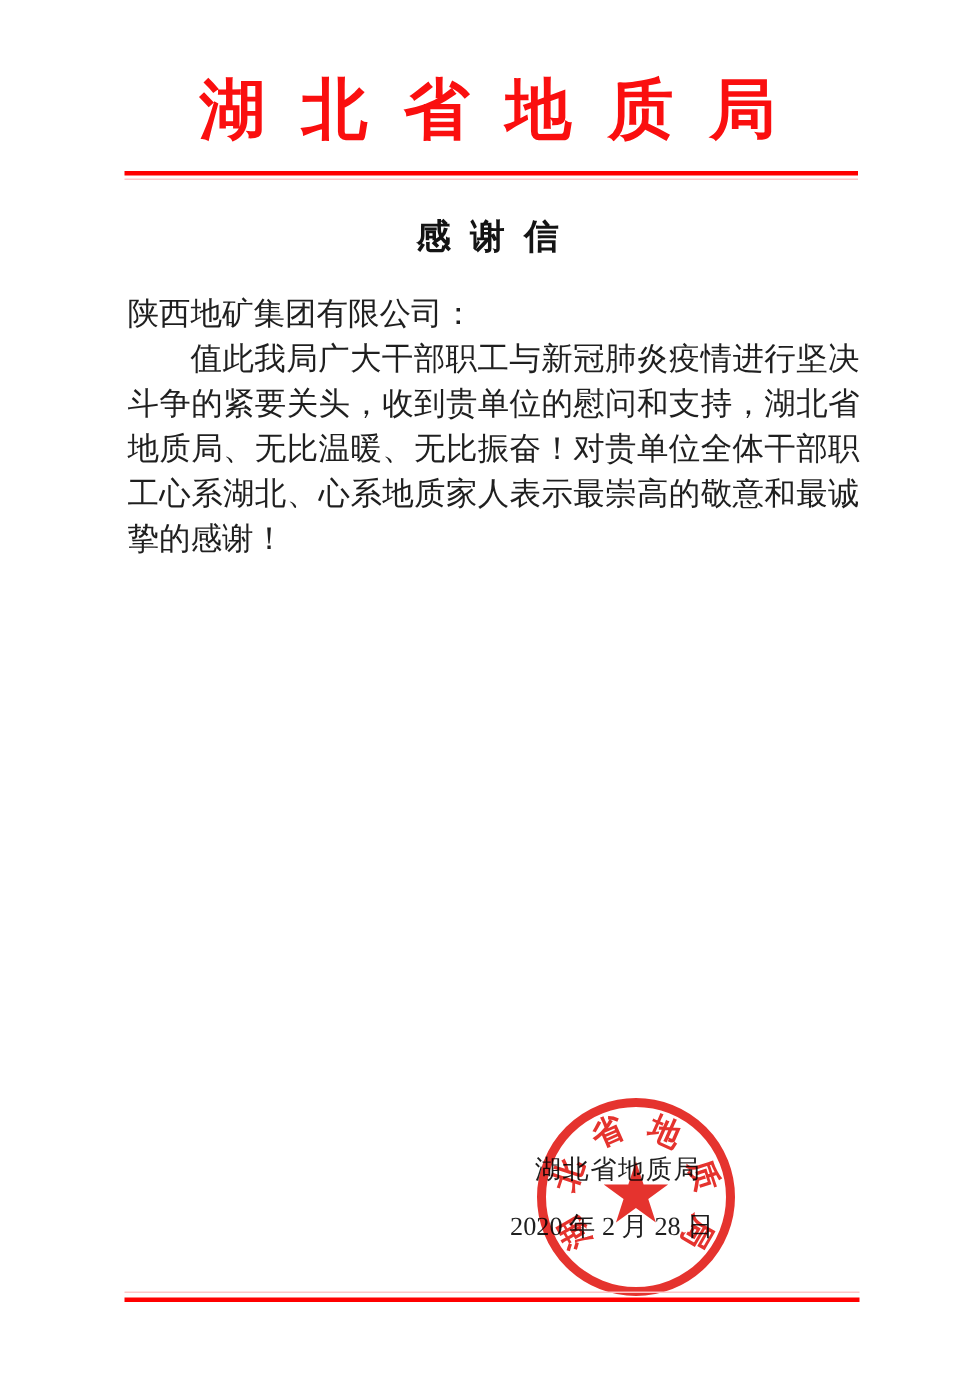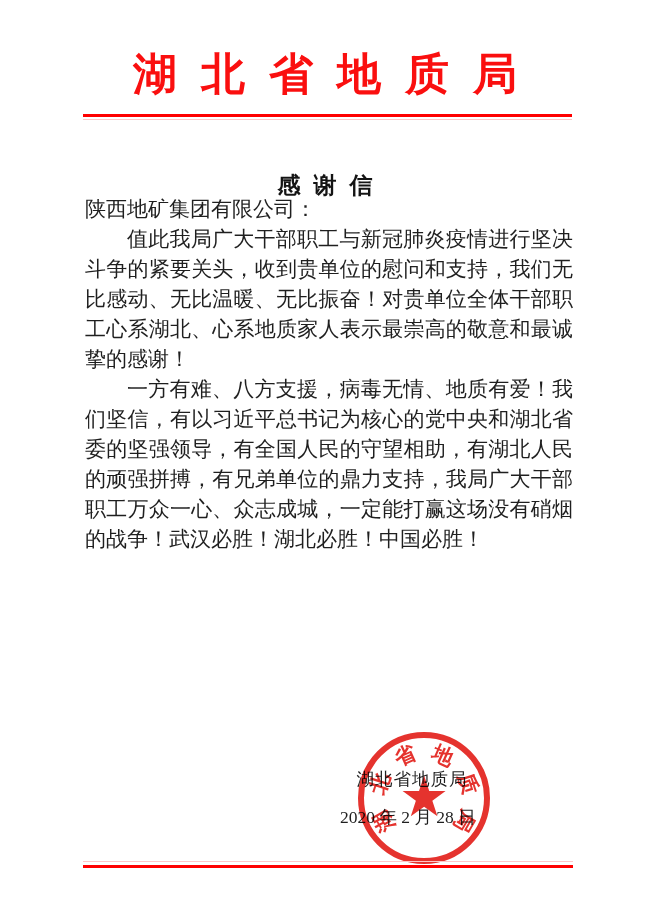--- a/index.html
+++ b/index.html
@@ -34,21 +34,20 @@
   .doc-title {
     position:absolute; top:141px; left:0; width:650px;
     text-align:center;
     font-family:"Liberation Sans","DejaVu Sans",sans-serif;
     font-weight:bold;
     font-size:23px;
     line-height:32px;
     color:#141414;
     letter-spacing:13px;
     text-indent:13px;
-    margin-top:28px;
   }
 
   
   .body-text {
     position:absolute; left:85px; top:194px; width:488px;
     font-size:21px;
     line-height:30px;
     text-align:justify;
     text-justify:inter-ideograph;
   }
@@ -112,22 +111,21 @@
 
   <div class="header-rule">
     <div class="rule-thick"></div>
     <div class="rule-thin"></div>
   </div>
 
   <div class="doc-title">感谢信</div>
 
   <div class="body-text">
     <p class="salutation">陕西地矿集团有限公司：</p>
-    <p class="para">值此我局广大干部职工与新冠肺炎疫情进行坚决斗争的紧要关头，收到贵单位的慰问和支持，我们无比感动、无比温暖、无比振奋！对贵单位全体干部职工心系湖北、心系地质家人表示最崇高的敬意和最诚挚的感谢！</p>
-    <p class="para">一方有难、八方支援，病毒无情、地质有爱！我们坚信，有以习近平总书记为核心的党中央和湖北省委的坚强领导，有全国人民的守望相助，有湖北人民的顽强拼搏，有兄弟单位的鼎力支持，我局广大干部职工万众一心、众志成城，一定能打赢这场没有硝烟的战争！武汉必胜！湖北必胜！中国必胜！</p>
+    <p class="para">值此我局广大干部职工与新冠肺炎疫情进行坚决斗争的紧要关头，收到贵单位的慰问和支持，湖北省地质局、无比温暖、无比振奋！对贵单位全体干部职工心系湖北、心系地质家人表示最崇高的敬意和最诚挚的感谢！</p>
   </div>
 
   <div class="signature-line">湖北省地质局</div>
 
   <div class="date-line">2020 年 2 月 28 日</div>
 
   <div class="seal">
     <span class="seal-star">★</span>
     <span class="seal-char c0">湖</span>
     <span class="seal-char c1">北</span>

